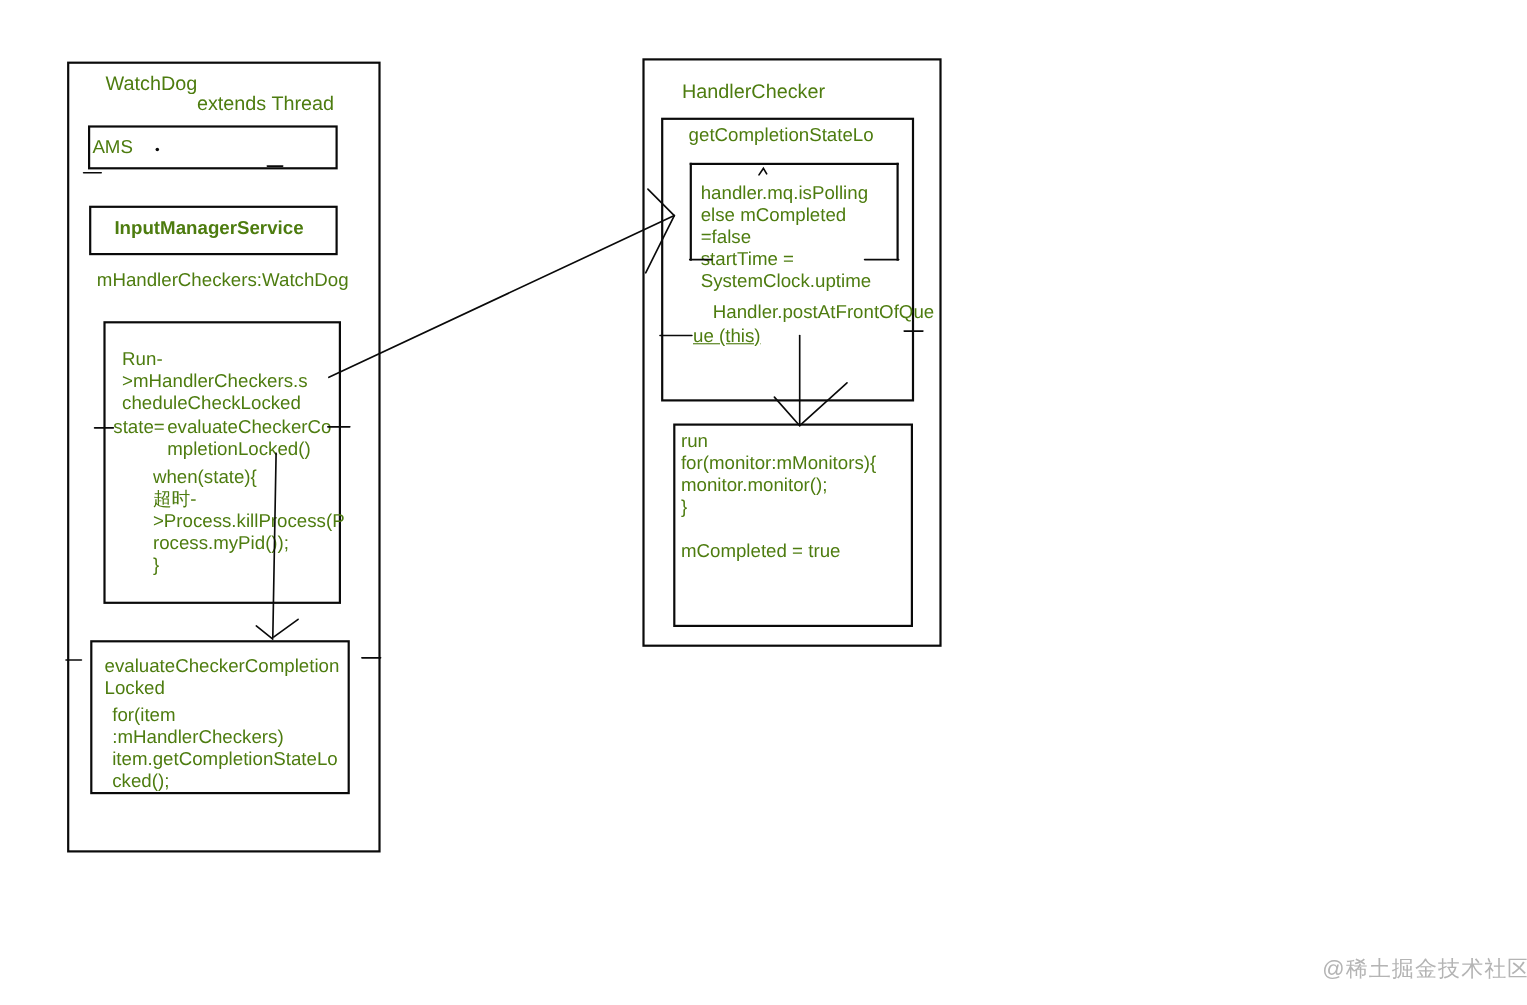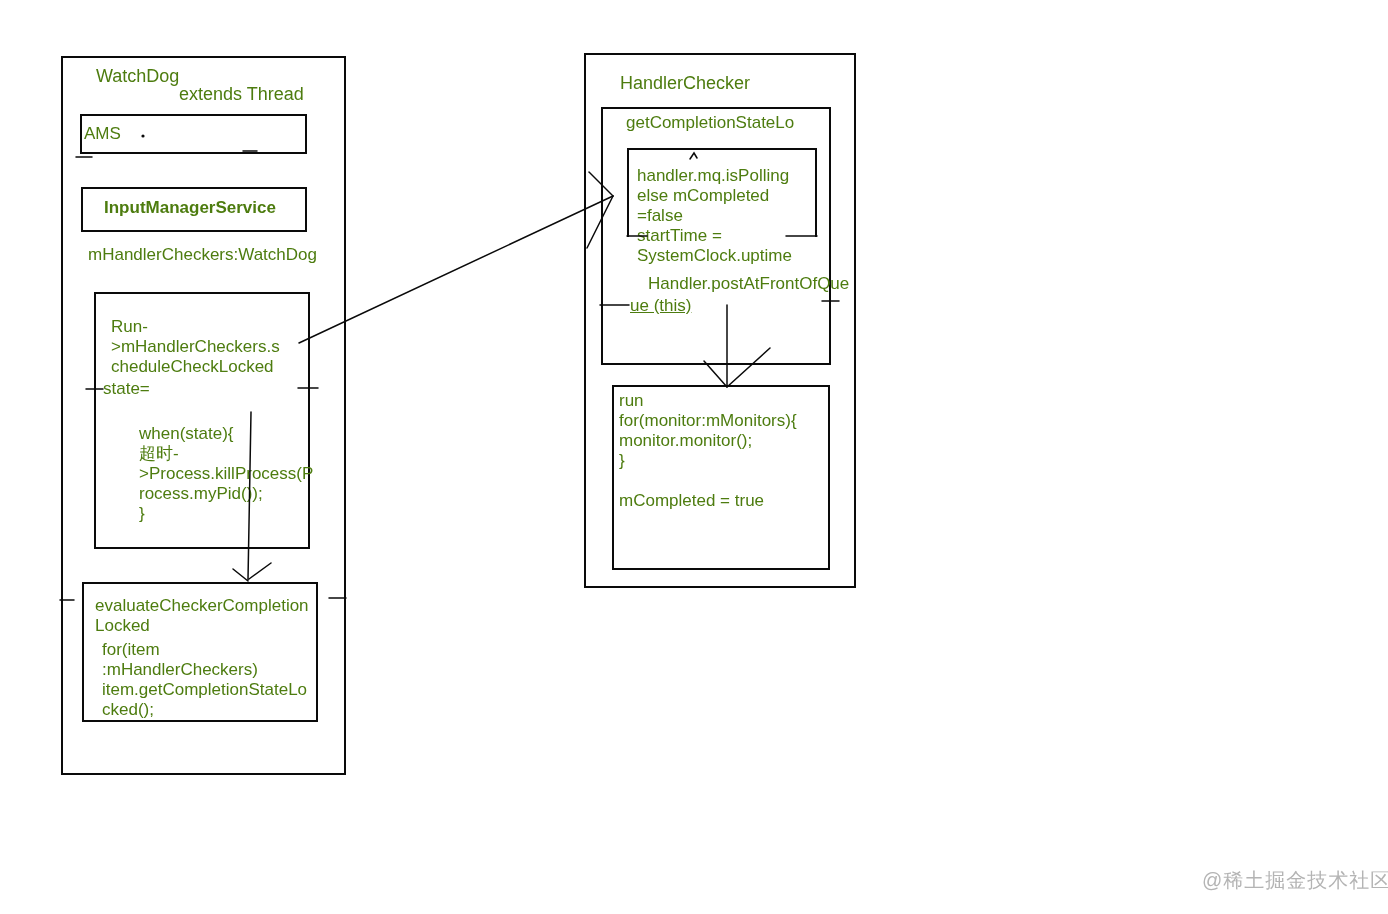--- a/index.html
+++ b/index.html
@@ -53,20 +53,22 @@
   <div class="box" style="left:81px;top:187px;width:226px;height:45px;"></div>
   <div class="txt" style="left:104px;top:198px;font-weight:bold;">InputManagerService</div>
 
   <div class="txt" style="left:88px;top:245px;">mHandlerCheckers:WatchDog</div>
 
   <div class="box" style="left:94px;top:292px;width:216px;height:257px;"></div>
   <div class="txt" style="left:111px;top:299px;margin-top:18px;">Run-
 &gt;mHandlerCheckers.s
 cheduleCheckLocked</div>
   <div class="txt" style="left:103px;top:379px;">state=</div>
+  <div class="txt" style="left:152px;top:379px;">evaluateCheckerCo
+mpletionLocked()</div>
   <div class="txt" style="left:105px;top:424px;margin-left:34px;">when(state){
 超时-
 &gt;Process.killProcess(P
 rocess.myPid());
 }</div>
 
   <div class="box" style="left:82px;top:582px;width:236px;height:140px;"></div>
   <div class="txt" style="left:95px;top:596px;">evaluateCheckerCompletion
 Locked</div>
   <div class="txt" style="left:102px;top:640px;">for(item

